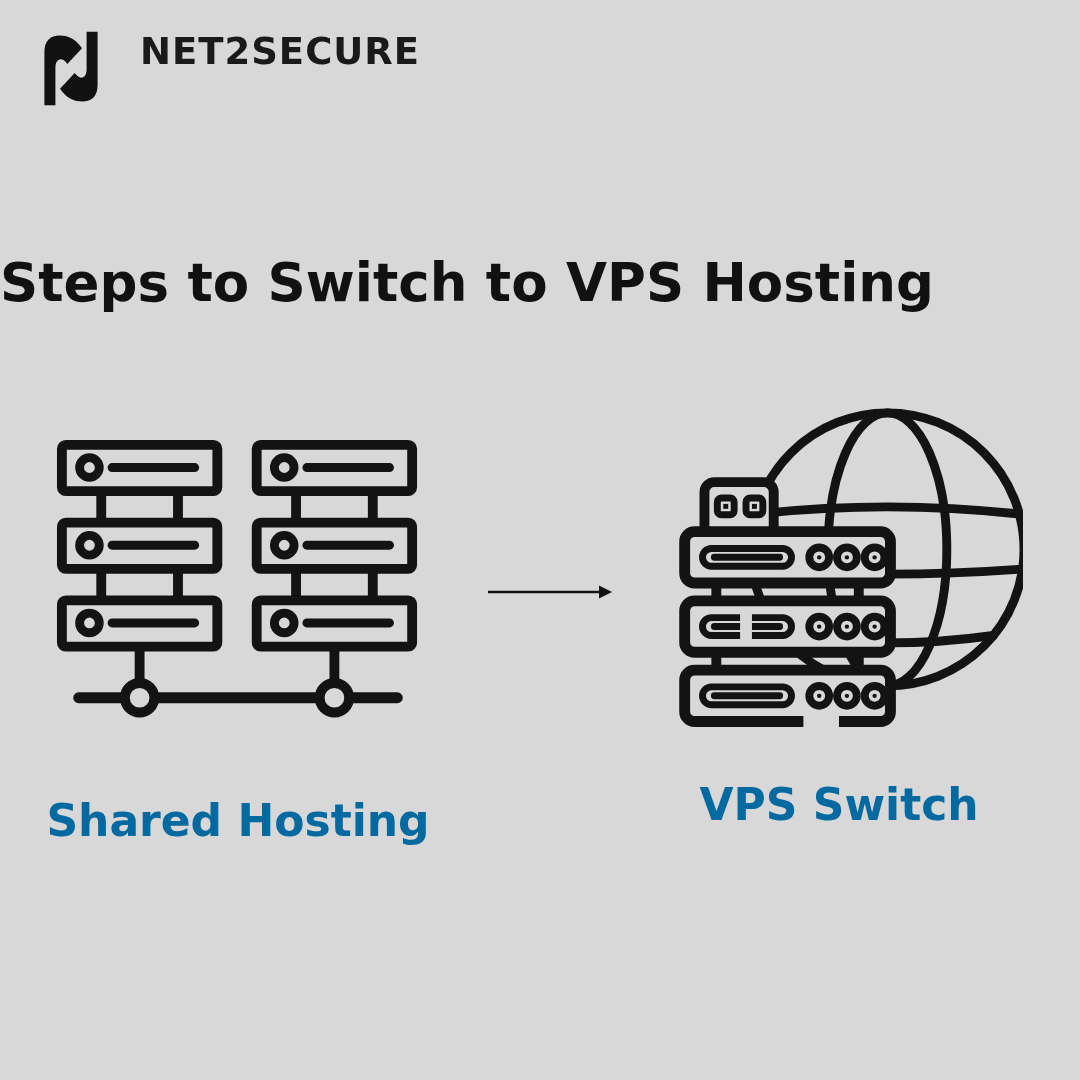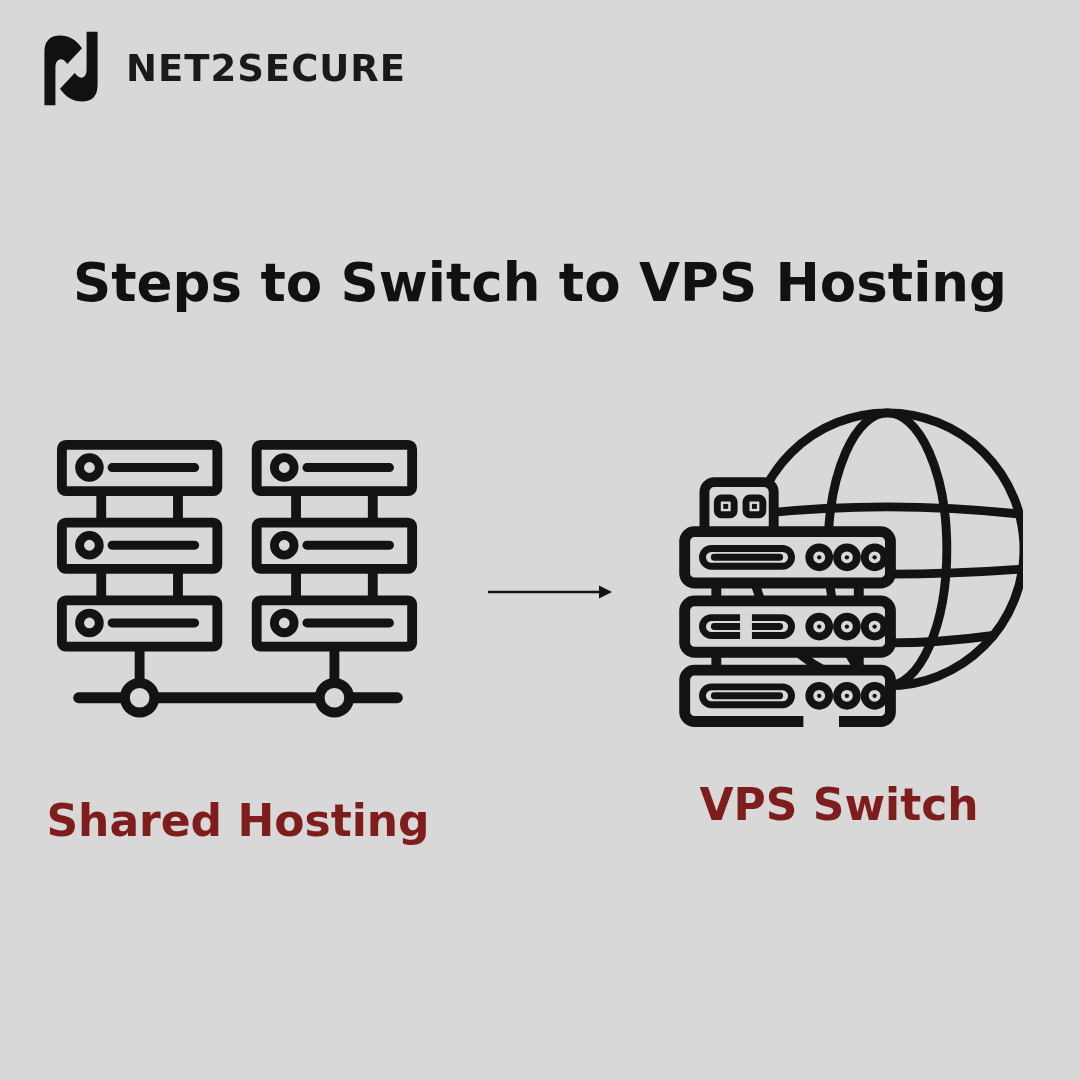--- a/index.html
+++ b/index.html
@@ -12,50 +12,49 @@
     background:var(--bg);
     font-family:"DejaVu Sans","Liberation Sans",sans-serif;
     color:var(--ink);
     position:relative;
     overflow:hidden;
   }
   .header{
     position:absolute;
     left:38px; top:30px;
     display:flex;
-    align-items:center;
-    gap:22px;
+    gap:36px;
   }
   .brand-name{
     font-size:37px;
     font-weight:700;
     letter-spacing:1px;
     color:#1a1a1a;
   }
   .page-title{
     position:absolute;
     left:0; top:252px;
     width:1080px;
-    text-align:center;
+    text-align:left;
     font-size:53px;
     font-weight:800;
     color:#111111;
   }
   .figure{
     position:absolute;
     display:flex;
     flex-direction:column;
     align-items:center;
   }
   .figure-shared{ left:55px; top:438px; width:366px; }
   .figure-vps{ left:655px; top:403px; width:368px; }
   .figure-label{
     font-size:44px;
     font-weight:800;
-    color:#7f1d1d;
+    color:#0369a1;
     white-space:nowrap;
     text-align:center;
   }
   .figure-shared .figure-label{ margin-top:70px; }
   .figure-vps .figure-label{ margin-top:45px; }
   .arrow-wrap{
     position:absolute;
     left:486px; top:580px;
     width:132px; height:24px;
   }

